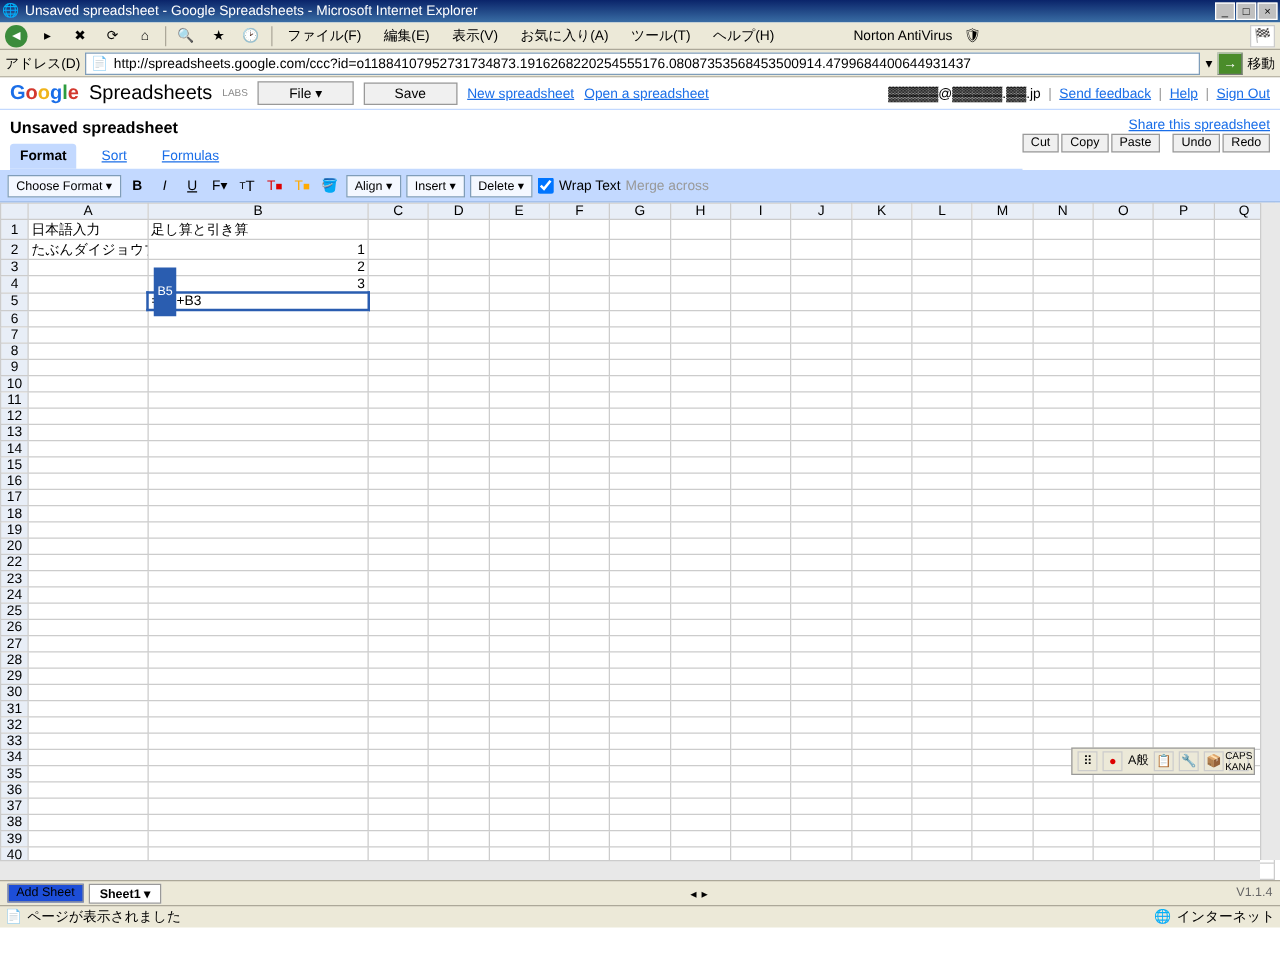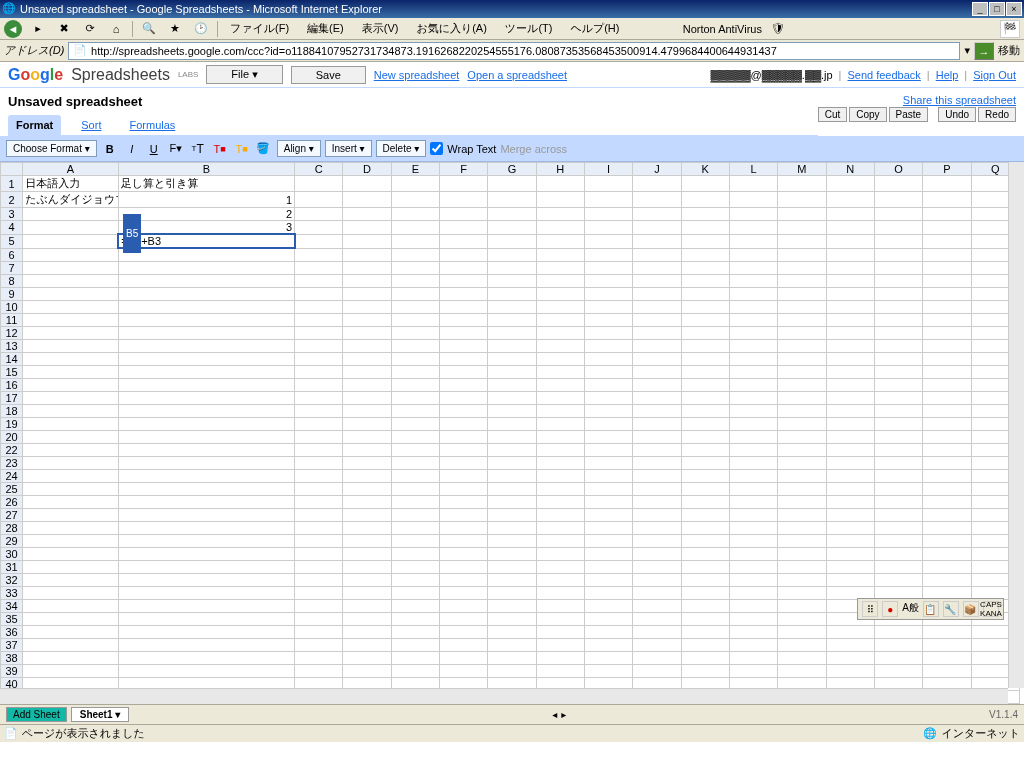--- a/index.html
+++ b/index.html
@@ -10,28 +10,28 @@
 .titlebar-text { flex: 1; font-size: 11px; }
 .win-btns { display: flex; gap: 1px; }
 .win-btn { width: 16px; height: 14px; background: #c0c0c0; border: 1px solid #fff; font-size: 9px; display: flex; align-items: center; justify-content: center; cursor: pointer; color: #000; }
 
 .ie-toolbar { background: #ece9d8; border-bottom: 1px solid #aca899; height: 22px; display: flex; align-items: center; padding: 0 4px; gap: 6px; }
 .ie-btn { width: 20px; height: 18px; display: flex; align-items: center; justify-content: center; cursor: pointer; }
 .ie-menu { font-size: 11px; padding: 2px 6px; cursor: pointer; }
 .ie-divider { width: 1px; height: 16px; background: #aca899; }
 
 .addr-bar { background: #ece9d8; border-bottom: 1px solid #aca899; height: 22px; display: flex; align-items: center; padding: 0 4px; gap: 4px; }
-.addr-label { font-size: 11px; font-style: italic; }
+.addr-label { font-size: 11px; }
 .addr-input { flex: 1; height: 18px; border: 1px solid #7f9db9; background: #fff; font-size: 11px; padding: 0 4px; display: flex; align-items: center; }
 .go-btn { width: 20px; height: 18px; background: #4a8c2a; color: #fff; display: flex; align-items: center; justify-content: center; cursor: pointer; border: 1px outset #ccc; }
 
 .gs-header { background: #fff; border-bottom: 1px solid #c3d9ff; height: 26px; display: flex; align-items: center; padding: 0 8px; gap: 8px; }
 .gs-logo { font-size: 16px; font-weight: bold; }
 .gs-logo .g1 { color: #1a6ee8; } .gs-logo .g2 { color: #d3382e; } .gs-logo .g3 { color: #f0b41a; } .gs-logo .g4 { color: #1a6ee8; } .gs-logo .g5 { color: #2e9c3f; } .gs-logo .g6 { color: #d3382e; }
-.gs-product { color: #404040; font-size: 16px; }
+.gs-product { color: #000000; font-size: 16px; }
 .gs-labs { font-size: 8px; color: #888; }
 .gs-btn { border: 1px solid #999; background: #f0f0f0; padding: 2px 24px; font-size: 11px; cursor: pointer; }
 .gs-link { color: #1a6ee8; text-decoration: underline; font-size: 11px; cursor: pointer; }
 .gs-right { margin-left: auto; display: flex; gap: 6px; align-items: flex-start; }
 .gs-sep { color: #999; }
 
 .doc-header { background: #fff; padding: 6px 8px 0; }
 .doc-title { font-weight: bold; font-size: 13px; }
 .doc-share { float: right; color: #1a6ee8; text-decoration: underline; font-size: 11px; cursor: pointer; }
 .doc-tabs { display: flex; gap: 12px; margin-top: 6px; border-bottom: 1px solid #c3d9ff; }
@@ -54,21 +54,21 @@
 .sheet .rowhead { background: #e8eef7; text-align: center; font-weight: normal; width: 22px; }
 .sheet .colA { width: 95px; } .sheet .colB { width: 175px; }
 .sheet .colx { width: 48px; }
 .cell-tooltip { position: absolute; background: #2a5db0; color: #fff; font-size: 10px; padding: 14px 3px; z-index: 10; }
 .cell-active { border: 2px solid #2a5db0 !important; }
 .num-cell { text-align: right; }
 .vscroll { position: absolute; right: 0; top: 0; width: 16px; height: 526px; background: #e8e8e8; border-left: 1px solid #ccc; }
 .hscroll { position: absolute; bottom: 0; left: 0; right: 16px; height: 16px; background: #e8e8e8; border-top: 1px solid #ccc; }
 
 .sheet-tabs { background: #ece9d8; border-top: 1px solid #aca899; height: 20px; display: flex; align-items: center; padding: 0 6px; gap: 4px; }
-.sheet-tab-btn { border: 1px solid #999; background: #14b8a6; padding: 1px 6px; font-size: 10px; cursor: pointer; }
+.sheet-tab-btn { border: 1px solid #999; background: #1d4ed8; padding: 1px 6px; font-size: 10px; cursor: pointer; }
 .sheet-tab { border: 1px solid #999; background: #fff; padding: 1px 8px; font-size: 10px; font-weight: bold; cursor: pointer; }
 .version { margin-left: auto; font-size: 10px; color: #666; }
 
 .status-bar { background: #ece9d8; border-top: 1px solid #aca899; height: 18px; display: flex; align-items: center; padding: 0 4px; font-size: 11px; }
 .status-right { margin-left: auto; display: flex; align-items: center; gap: 4px; }
 
 .ime-bar { position: absolute; right: 20px; top: 598px; background: #ece9d8; border: 1px solid #999; padding: 2px 4px; display: flex; gap: 4px; font-size: 10px; z-index: 20; }
 .ime-btn { width: 16px; height: 16px; border: 1px solid #ccc; display: flex; align-items: center; justify-content: center; cursor: pointer; }
 </style>
 </head>

